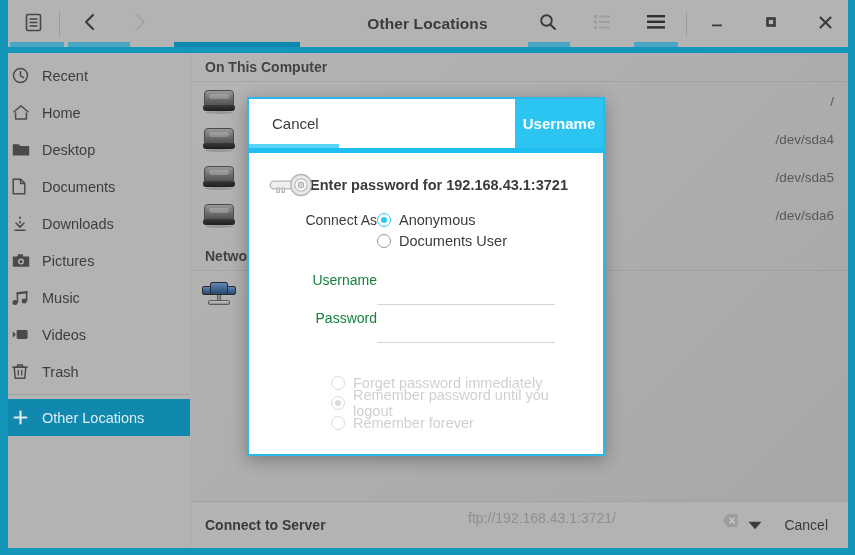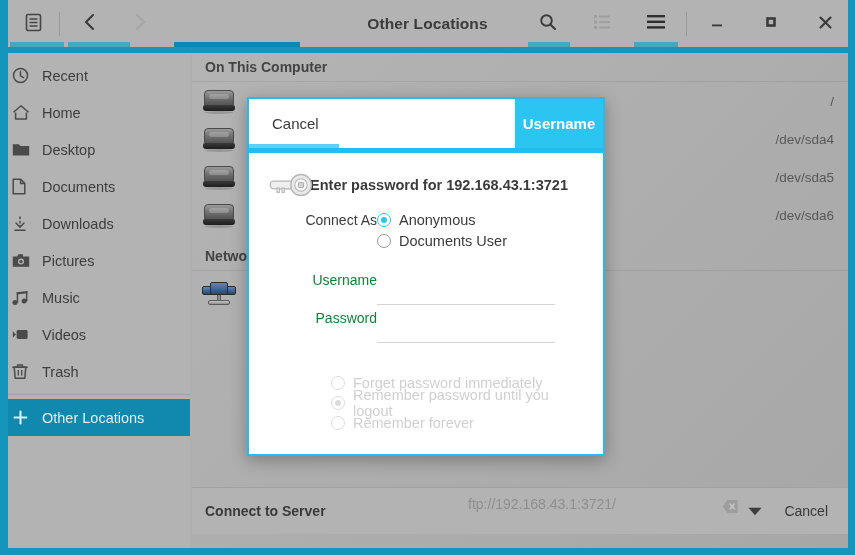--- a/index.html
+++ b/index.html
@@ -156,21 +156,21 @@
     background: linear-gradient(180deg,#c8c8c8,#8d8d8d);
     border:1px solid #5a5a5a; border-radius: 2px;
   }
   .netico .stem {
     position:absolute; left: 15px; top: 17px; width: 4px; height: 5px;
     background:#8d8d8d; border-left:1px solid #5a5a5a; border-right:1px solid #5a5a5a;
   }
 
   
   .bottombar {
-    position: absolute; left: 192px; bottom: 21px;
+    position: absolute; left: 192px; bottom: 7px;
     width: 656px; height: 47px;
     background: #b3b3b3;
     border-top: 1px solid #a1a1a1;
     display: flex; align-items: center;
     padding: 0 12px 0 13px;
     z-index: 3;
   }
   .bb-label {
     font-size: 14px; font-weight: bold; color: #3a3a3a;
   }

